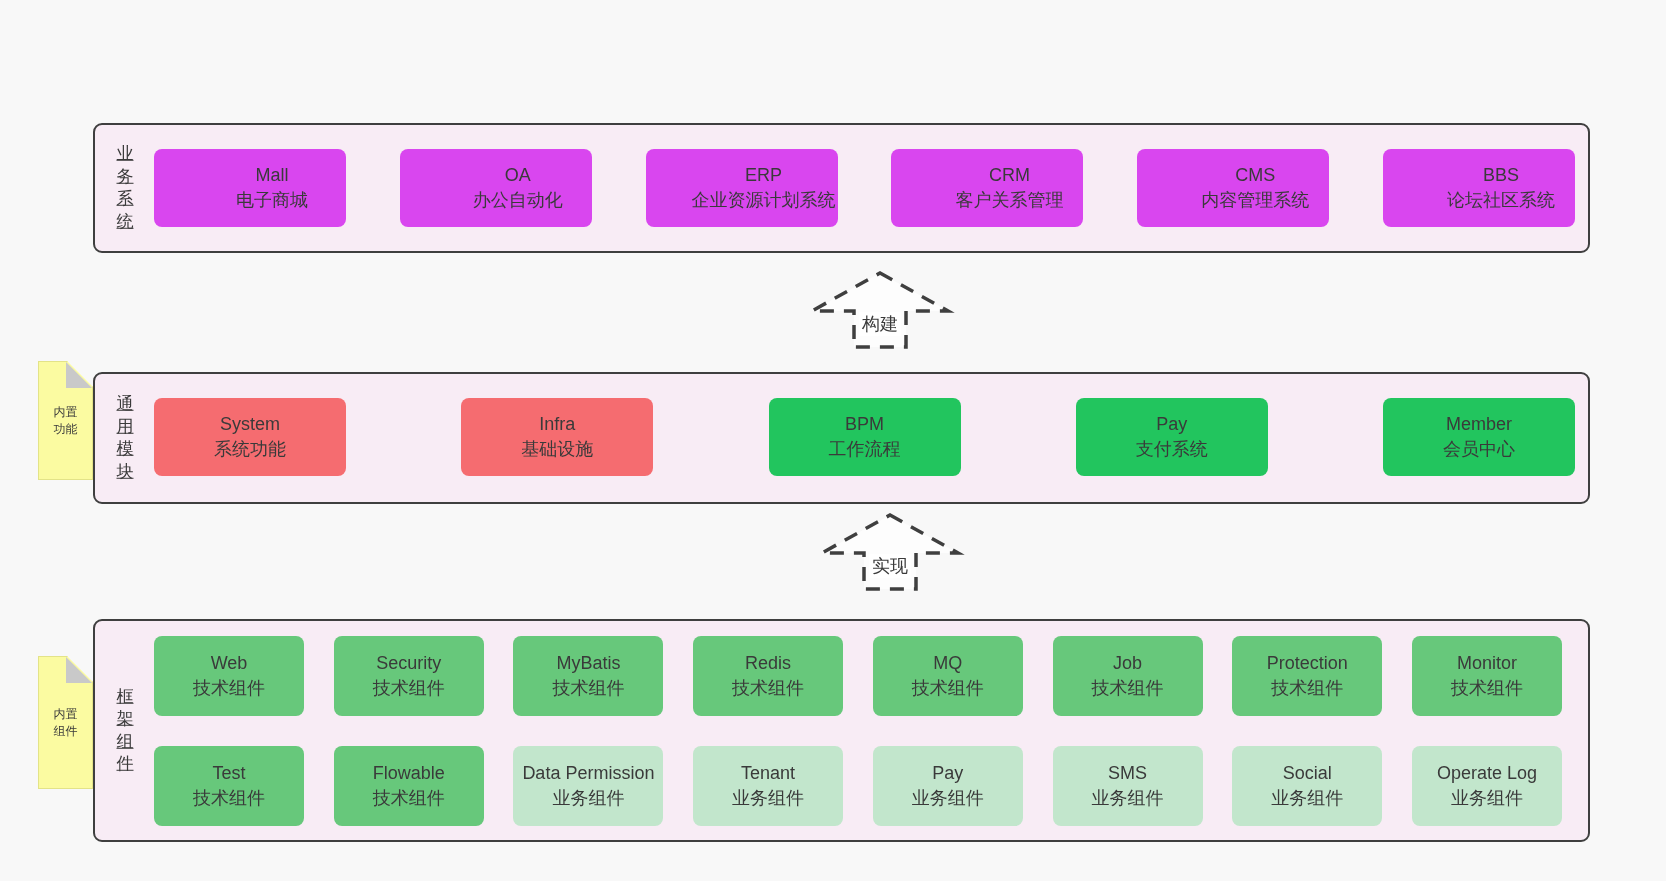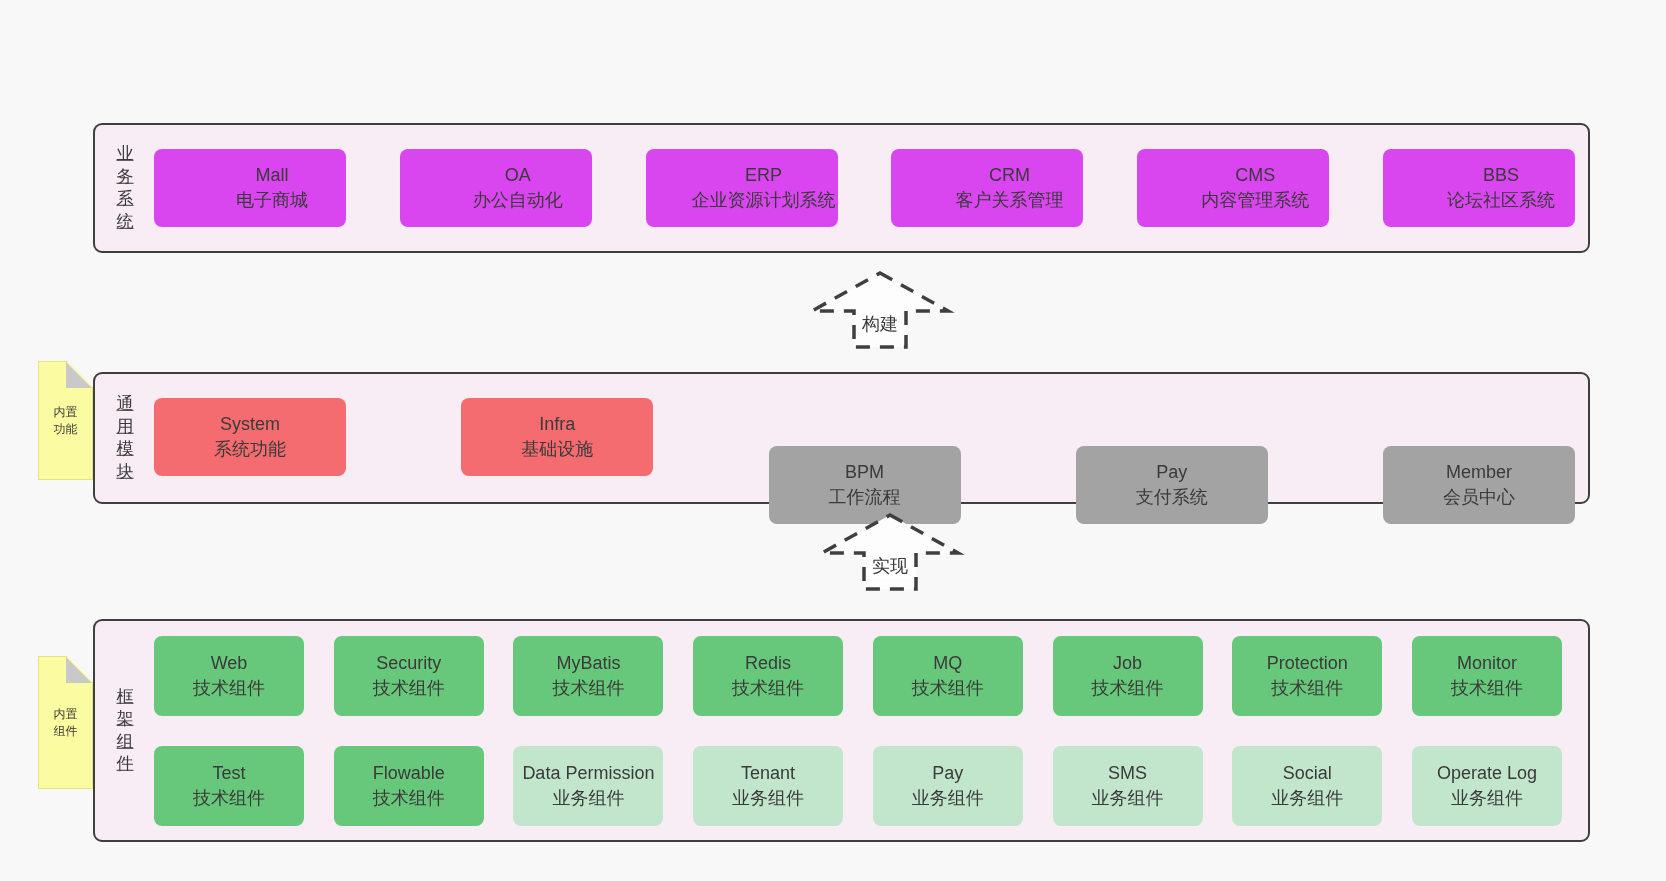--- a/index.html
+++ b/index.html
@@ -22,21 +22,21 @@
   .row8{display:flex;justify-content:space-between;}
   .box{
     height:78px;border-radius:8px;display:flex;flex-direction:column;
     align-items:center;justify-content:center;text-align:center;
     font-size:18px;line-height:1.4;padding:2px;box-sizing:border-box;
   }
   .row .box{width:192px;}
   .row8 .box{width:150px;height:80px;}
   .blue{background:#d946ef;padding-left:46px;}
   .red{background:#f56c70;}
-  .pink{background:#a3a3a3;margin-top:48px;}
+  .pink{background:#22c55e;}
   .green{background:#67c87b;}
   .lgreen{background:#c2e6cc;}
   .sticky{
     position:absolute;left:38px;width:55px;background:#fbfba1;
     border:1px solid #e3e388;box-sizing:border-box;
     clip-path:polygon(0 0, calc(100% - 26px) 0, 100% 26px, 100% 100%, 0 100%);
   }
   .fold{
     position:absolute;top:0;right:0;width:26px;height:26px;background:#c9c9c9;
     clip-path:polygon(0 0, 100% 100%, 0 100%);

